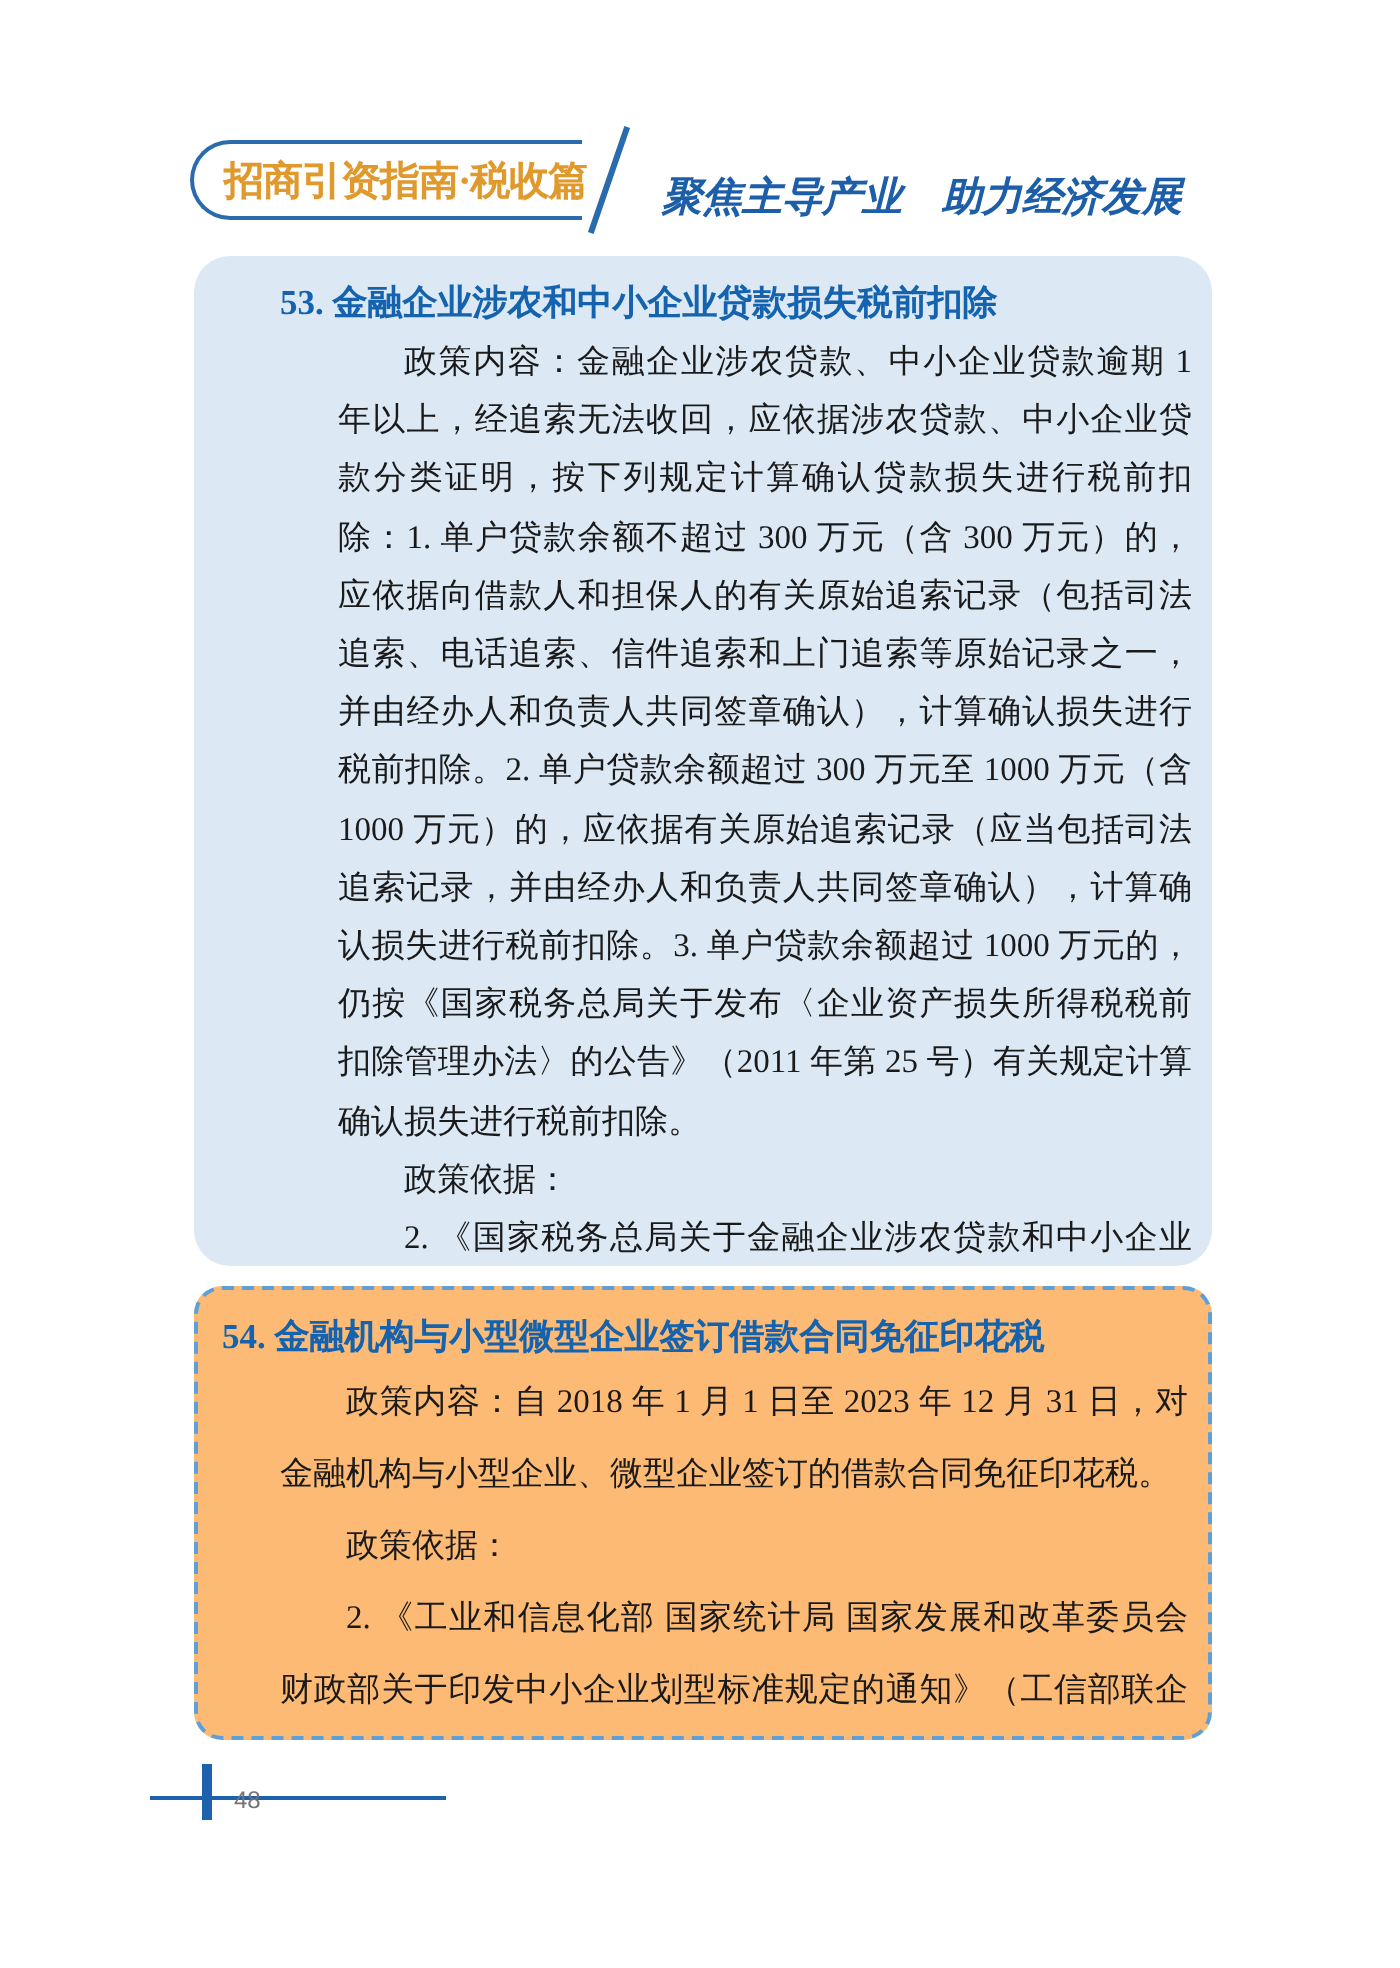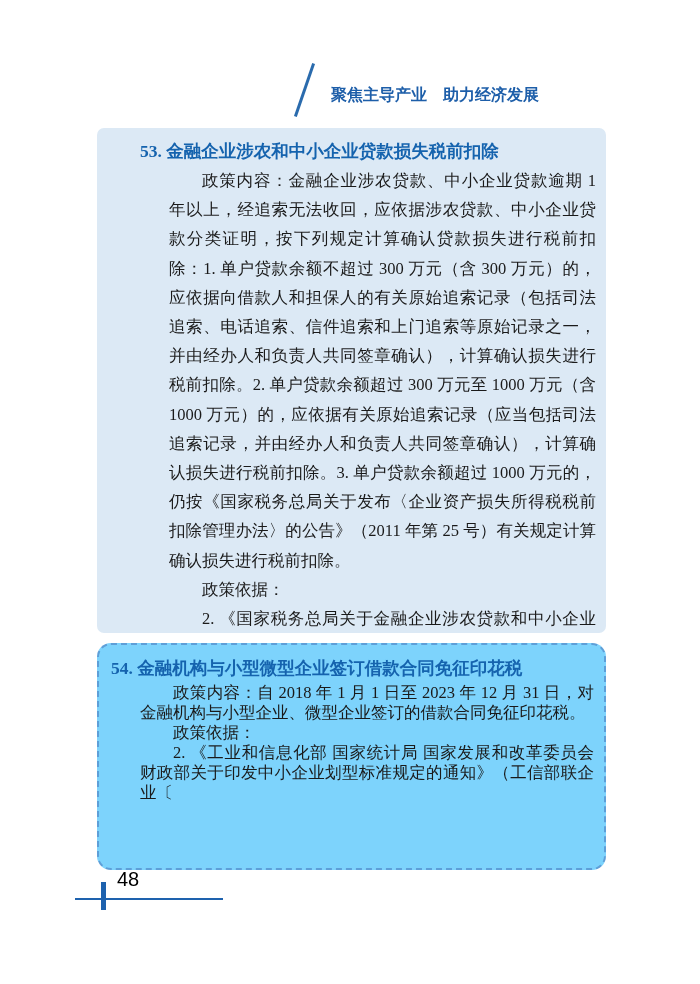--- a/index.html
+++ b/index.html
@@ -39,89 +39,93 @@
     left: 303px; top: 62px;
     width: 3px; height: 56px;
     background: #2a6bad;
     transform: rotate(19deg);
   }
   .tagline {
     position: absolute;
     left: 331px; top: 85px;
     font-family: "Liberation Sans", "DejaVu Sans", sans-serif;
     font-weight: bold;
-    font-size: 16px;
+    font-size: 20px;
     color: #1d5ea9;
     white-space: pre;
+    font-style: italic;
   }
 
   
   .card {
     position: absolute;
     left: 97px;
     width: 509px;
     padding: 8px 10px 6px 9px;
     overflow: hidden;
   }
   .card-solid {
     top: 128px; height: 505px;
     background: #dce9f5;
-    border-radius: 7px;
+    border-radius: 18px;
     padding-left: 40px;
   }
   .card-dashed {
     top: 643px; height: 227px;
-    background: #7dd3fc;
+    background: #fdba74;
     border: 2px dashed #5e9fd8;
     border-radius: 14px;
   }
   .card h2 {
     font-size: 17.5px;
     font-weight: bold;
     color: #1563ae;
     line-height: 30px;
     padding-left: 3px;
     text-indent: 0;
   }
   .card p {
     font-size: 16.5px;
     text-indent: 2em;
     text-align: justify;
     color: #1a1a1a;
     margin-left: 32px;
   }
   .card-solid p { line-height: 29.2px; }
-  .card-dashed p { line-height: 20px; }
+  .card-dashed p { line-height: 36px; }
 
   
   .footer-rule {
     position: absolute;
     left: 75px; top: 898px;
     width: 148px; height: 2px;
     background: #1e62ae;
   }
   .footer-tick {
     position: absolute;
     left: 101px; top: 882px;
     width: 5px; height: 28px;
     background: #1e62ae;
   }
   .page-number {
     position: absolute;
-    left: 117px; top: 868px;
+    left: 117px; top: 893px;
     font-family: "Liberation Sans", "DejaVu Sans", sans-serif;
-    font-size: 20px;
-    color: #000000;
+    font-size: 12px;
+    color: #737373;
   }
 </style>
 </head>
 <body>
 
 <div class="page">
 
+  <div class="badge">
+    <span class="badge-text">招商引资指南·税收篇</span>
+  </div>
   <div class="slash"></div>
   <div class="tagline">聚焦主导产业　助力经济发展</div>
 
   <section class="card card-solid">
     <h2>53. 金融企业涉农和中小企业贷款损失税前扣除</h2>
     <p>政策内容：金融企业涉农贷款、中小企业贷款逾期 1 年以上，经追索无法收回，应依据涉农贷款、中小企业贷款分类证明，按下列规定计算确认贷款损失进行税前扣除：1. 单户贷款余额不超过 300 万元（含 300 万元）的，应依据向借款人和担保人的有关原始追索记录（包括司法追索、电话追索、信件追索和上门追索等原始记录之一，并由经办人和负责人共同签章确认），计算确认损失进行税前扣除。2. 单户贷款余额超过 300 万元至 1000 万元（含 1000 万元）的，应依据有关原始追索记录（应当包括司法追索记录，并由经办人和负责人共同签章确认），计算确认损失进行税前扣除。3. 单户贷款余额超过 1000 万元的，仍按《国家税务总局关于发布〈企业资产损失所得税税前扣除管理办法〉的公告》（2011 年第 25 号）有关规定计算确认损失进行税前扣除。</p>
     <p>政策依据：</p>
     <p>2. 《国家税务总局关于金融企业涉农贷款和中小企业贷款损失税前扣除问题的公告》（2015 年第 25 号）</p>
 
   </section>

